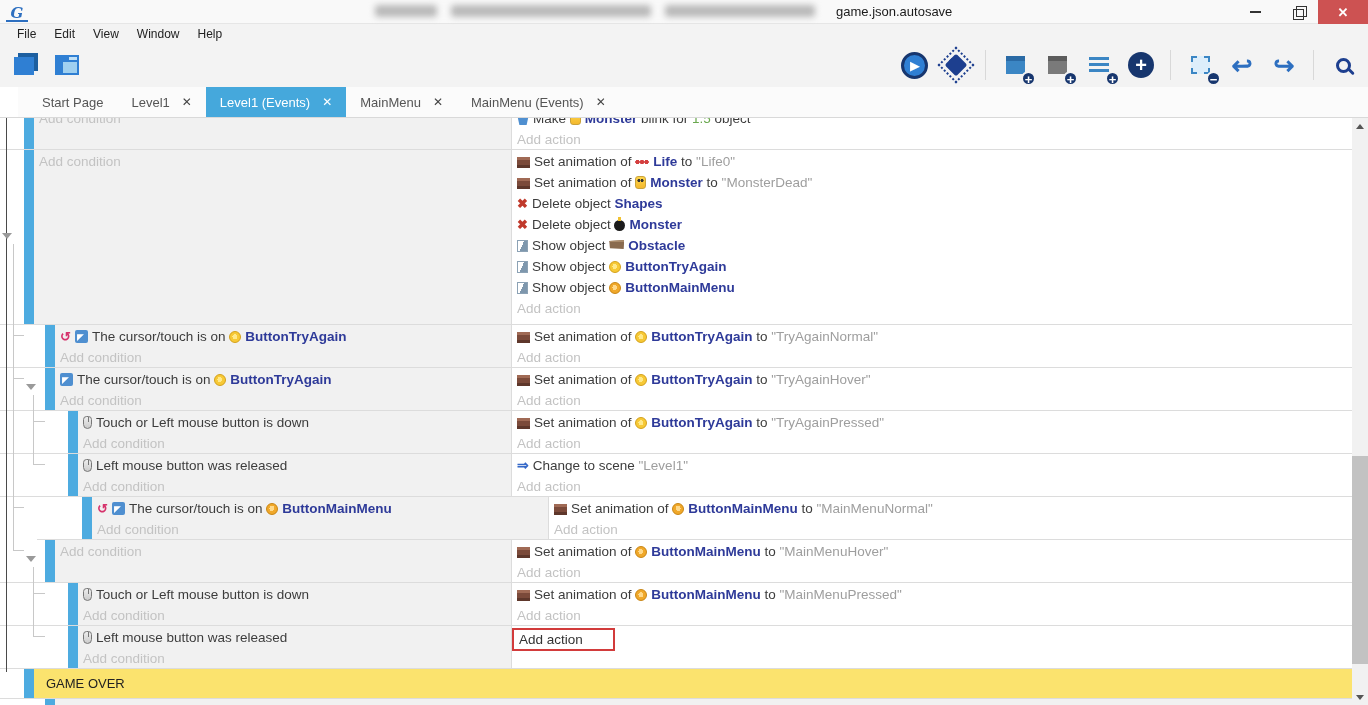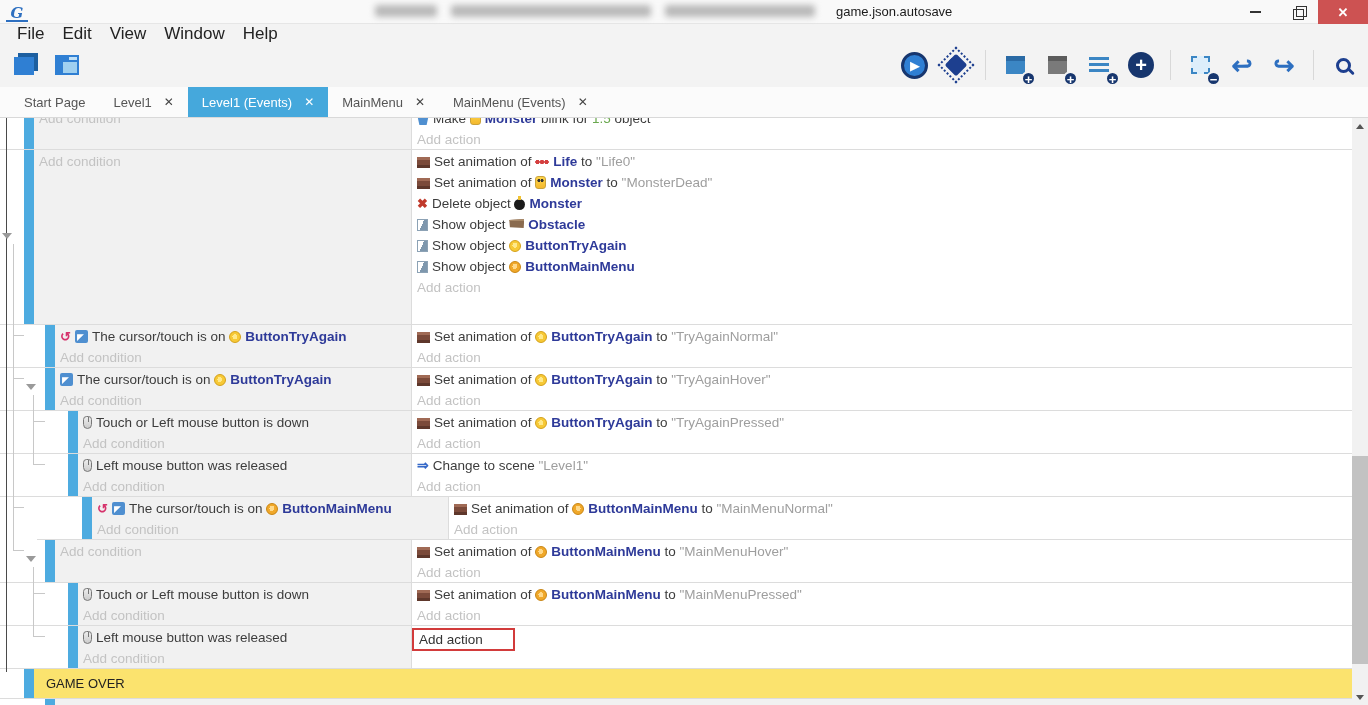--- a/index.html
+++ b/index.html
@@ -22,21 +22,21 @@
   .win-restore { position:relative; }
   .win-restore::before { content:""; position:absolute; width:9px; height:9px;
     border:1px solid #333; left:17px; top:9px; background:#f9f9f9; }
   .win-restore::after { content:""; position:absolute; width:9px; height:9px;
     border:1px solid #333; left:20px; top:6px; }
   .win-close { background:#cd5252; color:#fff; font-size:13px; font-weight:bold; width:50px; }
 
   
   .menubar { height:19px; background:#f3f3f3; display:flex; align-items:center;
     padding-left:8px; gap:0; }
-  .menu-item { font-size:17px; color:#222; padding:0 9px; cursor:default; }
+  .menu-item { font-size:12px; color:#222; padding:0 9px; cursor:default; }
 
   
   .toolbar { height:44px; background:#f3f3f3; display:flex; align-items:center;
     justify-content:space-between; padding:0 10px; }
   .tb-group { display:flex; align-items:center; gap:12px; }
   .tb-sep { width:1px; height:30px; background:#d8d8d8; margin:0 2px; }
   .tbi { position:relative; width:30px; height:30px; display:flex; align-items:center;
     justify-content:center; }
 
   .ic-pages { position:relative; width:22px; height:19px; }
@@ -67,32 +67,32 @@
     text-align:center; border:2px solid #f3f3f3; }
   .ic-bigplus { width:26px; height:26px; border-radius:50%; background:#17366e; color:#fff;
     font-size:20px; font-weight:bold; display:flex; align-items:center; justify-content:center; }
   .ic-dashed { width:19px; height:18px; border:2px dashed #3b86c4; position:relative; background:#ddeefb; }
   .ic-arrow { font-size:25px; color:#2d6fc0; font-weight:bold; line-height:26px; }
   .ic-search { width:15px; height:15px; border:3px solid #1d3f8f; border-radius:50%; position:relative; }
   .ic-search::after { content:""; position:absolute; width:8px; height:3px; background:#1d3f8f;
     transform:rotate(45deg); right:-7px; bottom:-3px; border-radius:2px; }
 
   
-  .tabbar { height:30px; background:#fbfbfb; display:flex; align-items:stretch; padding-left:10px; }
+  .tabbar { height:30px; background:#fbfbfb; display:flex; align-items:stretch; padding-left:10px;margin-left:18px; }
   .tab { display:flex; align-items:center; gap:12px; padding:0 14px; font-size:13px; color:#555; }
   .tab .x { color:#444; font-size:12px; }
   .tab.active { background:#45a8dc; color:#fff; }
   .tab.active .x { color:#fff; }
 
   
   .events { position:relative; width:1368px; height:588px; background:#fff;
     border-top:1px solid #d9d9d9; }
   .rows { position:absolute; left:0; top:0; width:1352px; }
   .erow { display:flex; width:1352px; border-bottom:1px solid #dcdcdc; overflow:hidden; }
-  .cond-cell { width:412px; display:flex; flex-shrink:0; border-right:1px solid #dcdcdc; }
+  .cond-cell { width:512px; display:flex; flex-shrink:0; border-right:1px solid #dcdcdc; }
   .indent-spacer { background:#fff; flex-shrink:0; }
   .indent-bar { width:10px; background:#4dabe0; flex-shrink:0; }
   .cond-body { flex:1; background:#f1f1f1; padding:1px 0 0 5px; overflow:hidden; }
   .act-cell { flex:1; background:#fff; padding:1px 0 0 5px; overflow:hidden; }
   .line { font-size:13.5px; color:#3c3c3c; line-height:21px; white-space:nowrap; }
   .line .obj { color:#2e3a99; font-weight:bold; }
   .line .str { color:#9e9e9e; }
   .line .num { color:#6aa84f; }
   .ph { font-size:13.5px; color:#c3c3c3; line-height:21px; }
   .ph.hl { color:#333; border:2px solid #d23b3b; display:inline-block; line-height:19px;
@@ -267,20 +267,21 @@
         <div class="cond-cell">
           <div class="indent-spacer" style="width: 24px;"></div>
           <div class="indent-bar"></div>
           <div class="cond-body">
             <div class="ph">Add condition</div>
           </div>
         </div>
         <div class="act-cell">
           <div class="line"><span class="ic anim-icon"></span><span class="txt">Set animation of </span><span class="ic hearts-icon"></span><span class="obj">Life</span><span class="txt"> to </span><span class="str">"Life0"</span></div>
           <div class="line"><span class="ic anim-icon"></span><span class="txt">Set animation of </span><span class="ic monster-icon"></span><span class="obj">Monster</span><span class="txt"> to </span><span class="str">"MonsterDead"</span></div>
+          <div class="line"><span class="delete-icon" style="margin-right: 4px;">✖</span><span class="txt">Delete object </span><span class="obj">Shapes</span></div>
           <div class="line"><span class="delete-icon" style="margin-right: 4px;">✖</span><span class="txt">Delete object </span><span class="ic bomb-icon"></span><span class="obj">Monster</span></div>
           <div class="line"><span class="ic show-icon"></span><span class="txt">Show object </span><span class="ic banner-icon"></span><span class="obj">Obstacle</span></div>
           <div class="line"><span class="ic show-icon"></span><span class="txt">Show object </span><span class="ic coin-yellow-icon"></span><span class="obj">ButtonTryAgain</span></div>
           <div class="line"><span class="ic show-icon"></span><span class="txt">Show object </span><span class="ic coin-orange-icon"></span><span class="obj">ButtonMainMenu</span></div>
           <div class="ph">Add action</div>
         </div>
       </div>
       <div class="erow" style="height: 43px;">
         <div class="cond-cell">
           <div class="indent-spacer" style="width: 45px;"></div>

